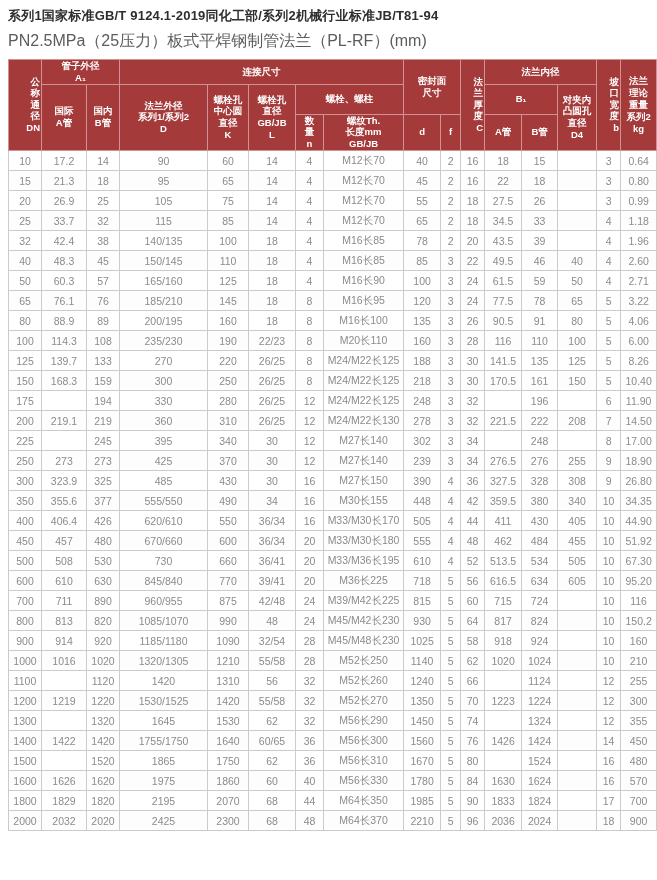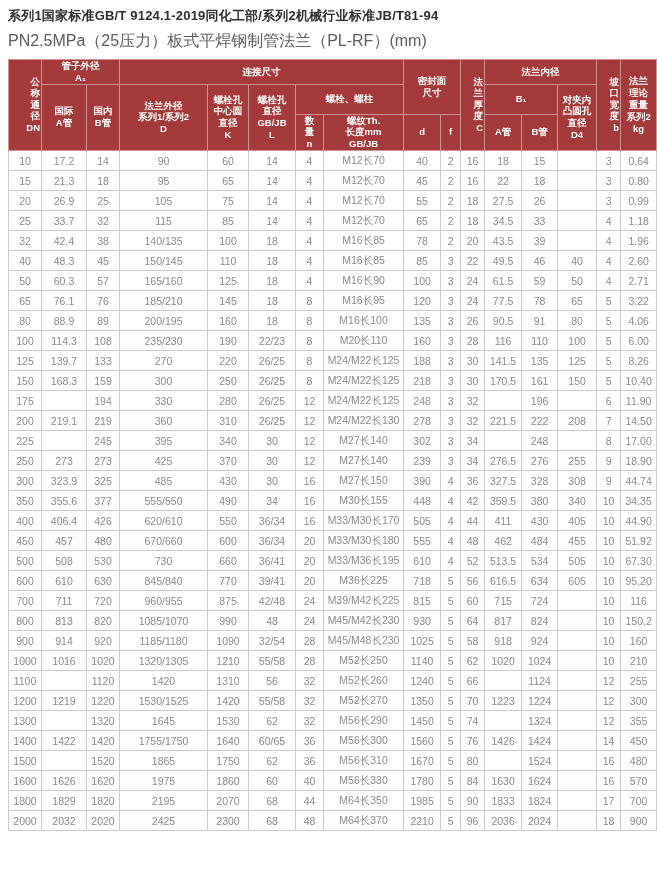--- a/index.html
+++ b/index.html
@@ -438,21 +438,21 @@
           <td>30</td>
           <td>16</td>
           <td>M27长150</td>
           <td>390</td>
           <td>4</td>
           <td>36</td>
           <td>327.5</td>
           <td>328</td>
           <td>308</td>
           <td>9</td>
-          <td>44.74</td>
+          <td>26.80</td>
         </tr>
         <tr>
           <td>350</td>
           <td>355.6</td>
           <td>377</td>
           <td>555/550</td>
           <td>490</td>
           <td>34</td>
           <td>16</td>
           <td>M30长155</td>
@@ -533,21 +533,21 @@
           <td>56</td>
           <td>616.5</td>
           <td>634</td>
           <td>605</td>
           <td>10</td>
           <td>95.20</td>
         </tr>
         <tr>
           <td>700</td>
           <td>711</td>
-          <td>720</td>
+          <td>890</td>
           <td>960/955</td>
           <td>875</td>
           <td>42/48</td>
           <td>24</td>
           <td>M39/M42长225</td>
           <td>815</td>
           <td>5</td>
           <td>60</td>
           <td>715</td>
           <td>724</td>

